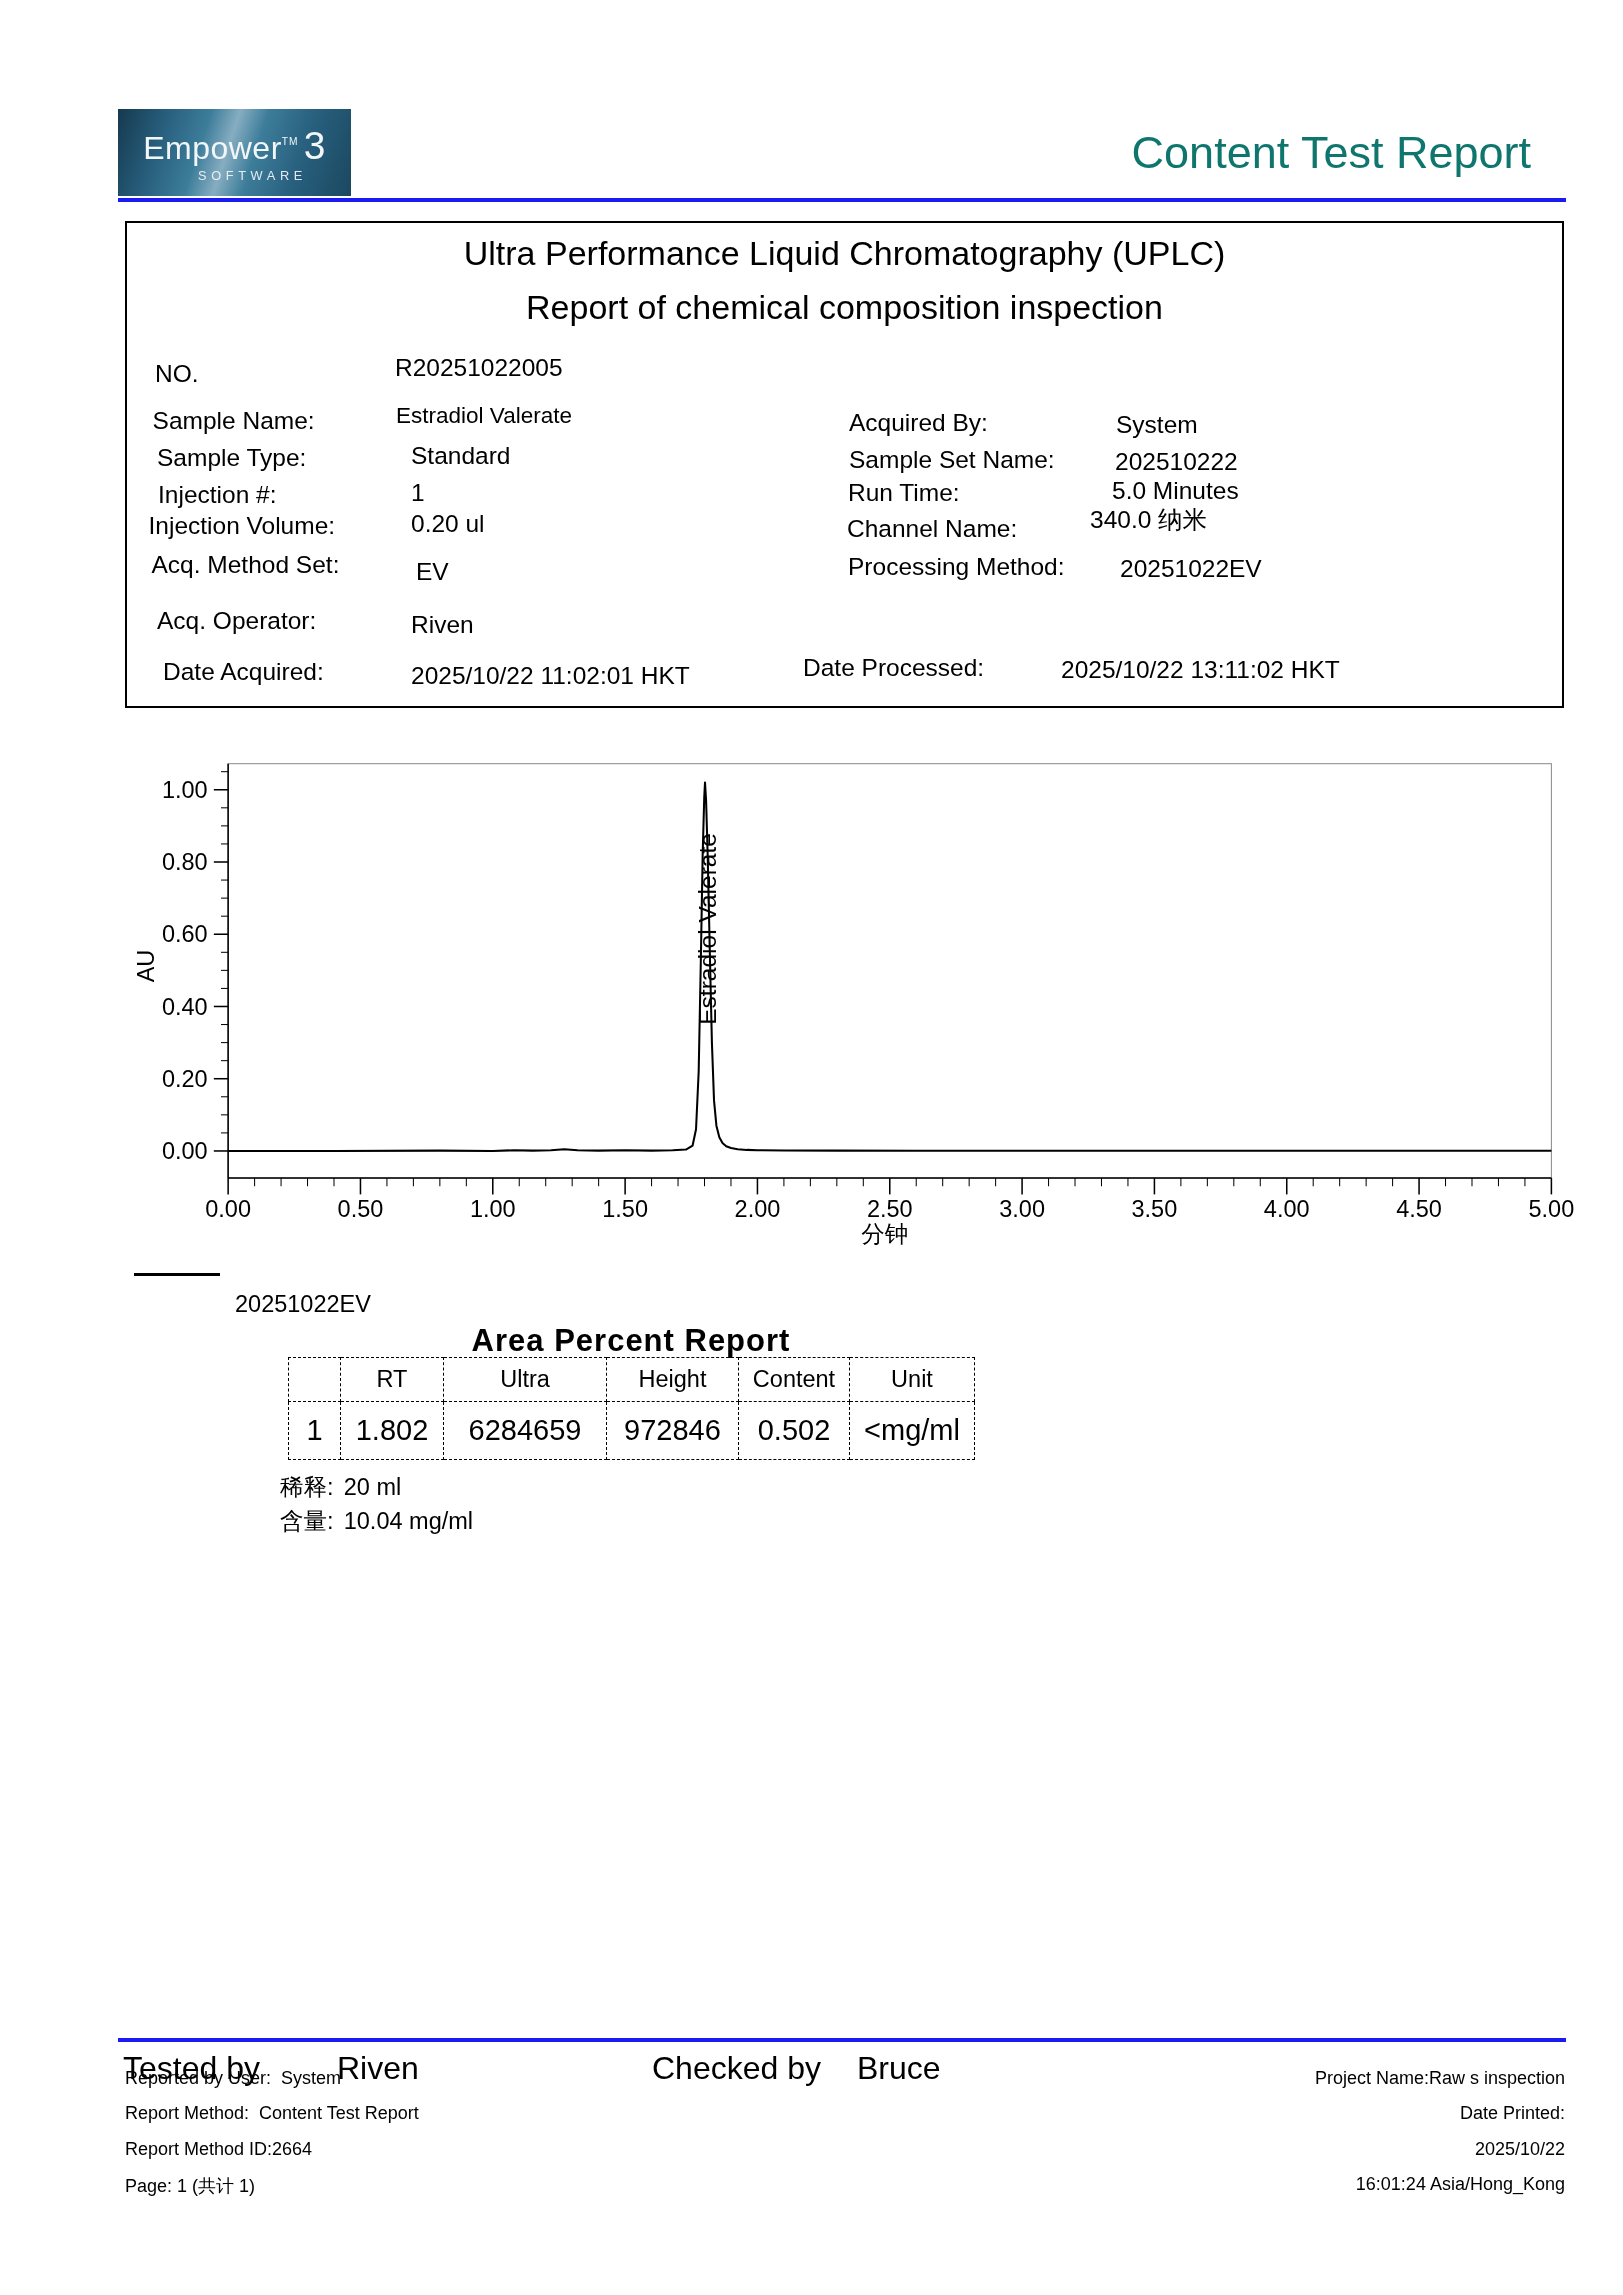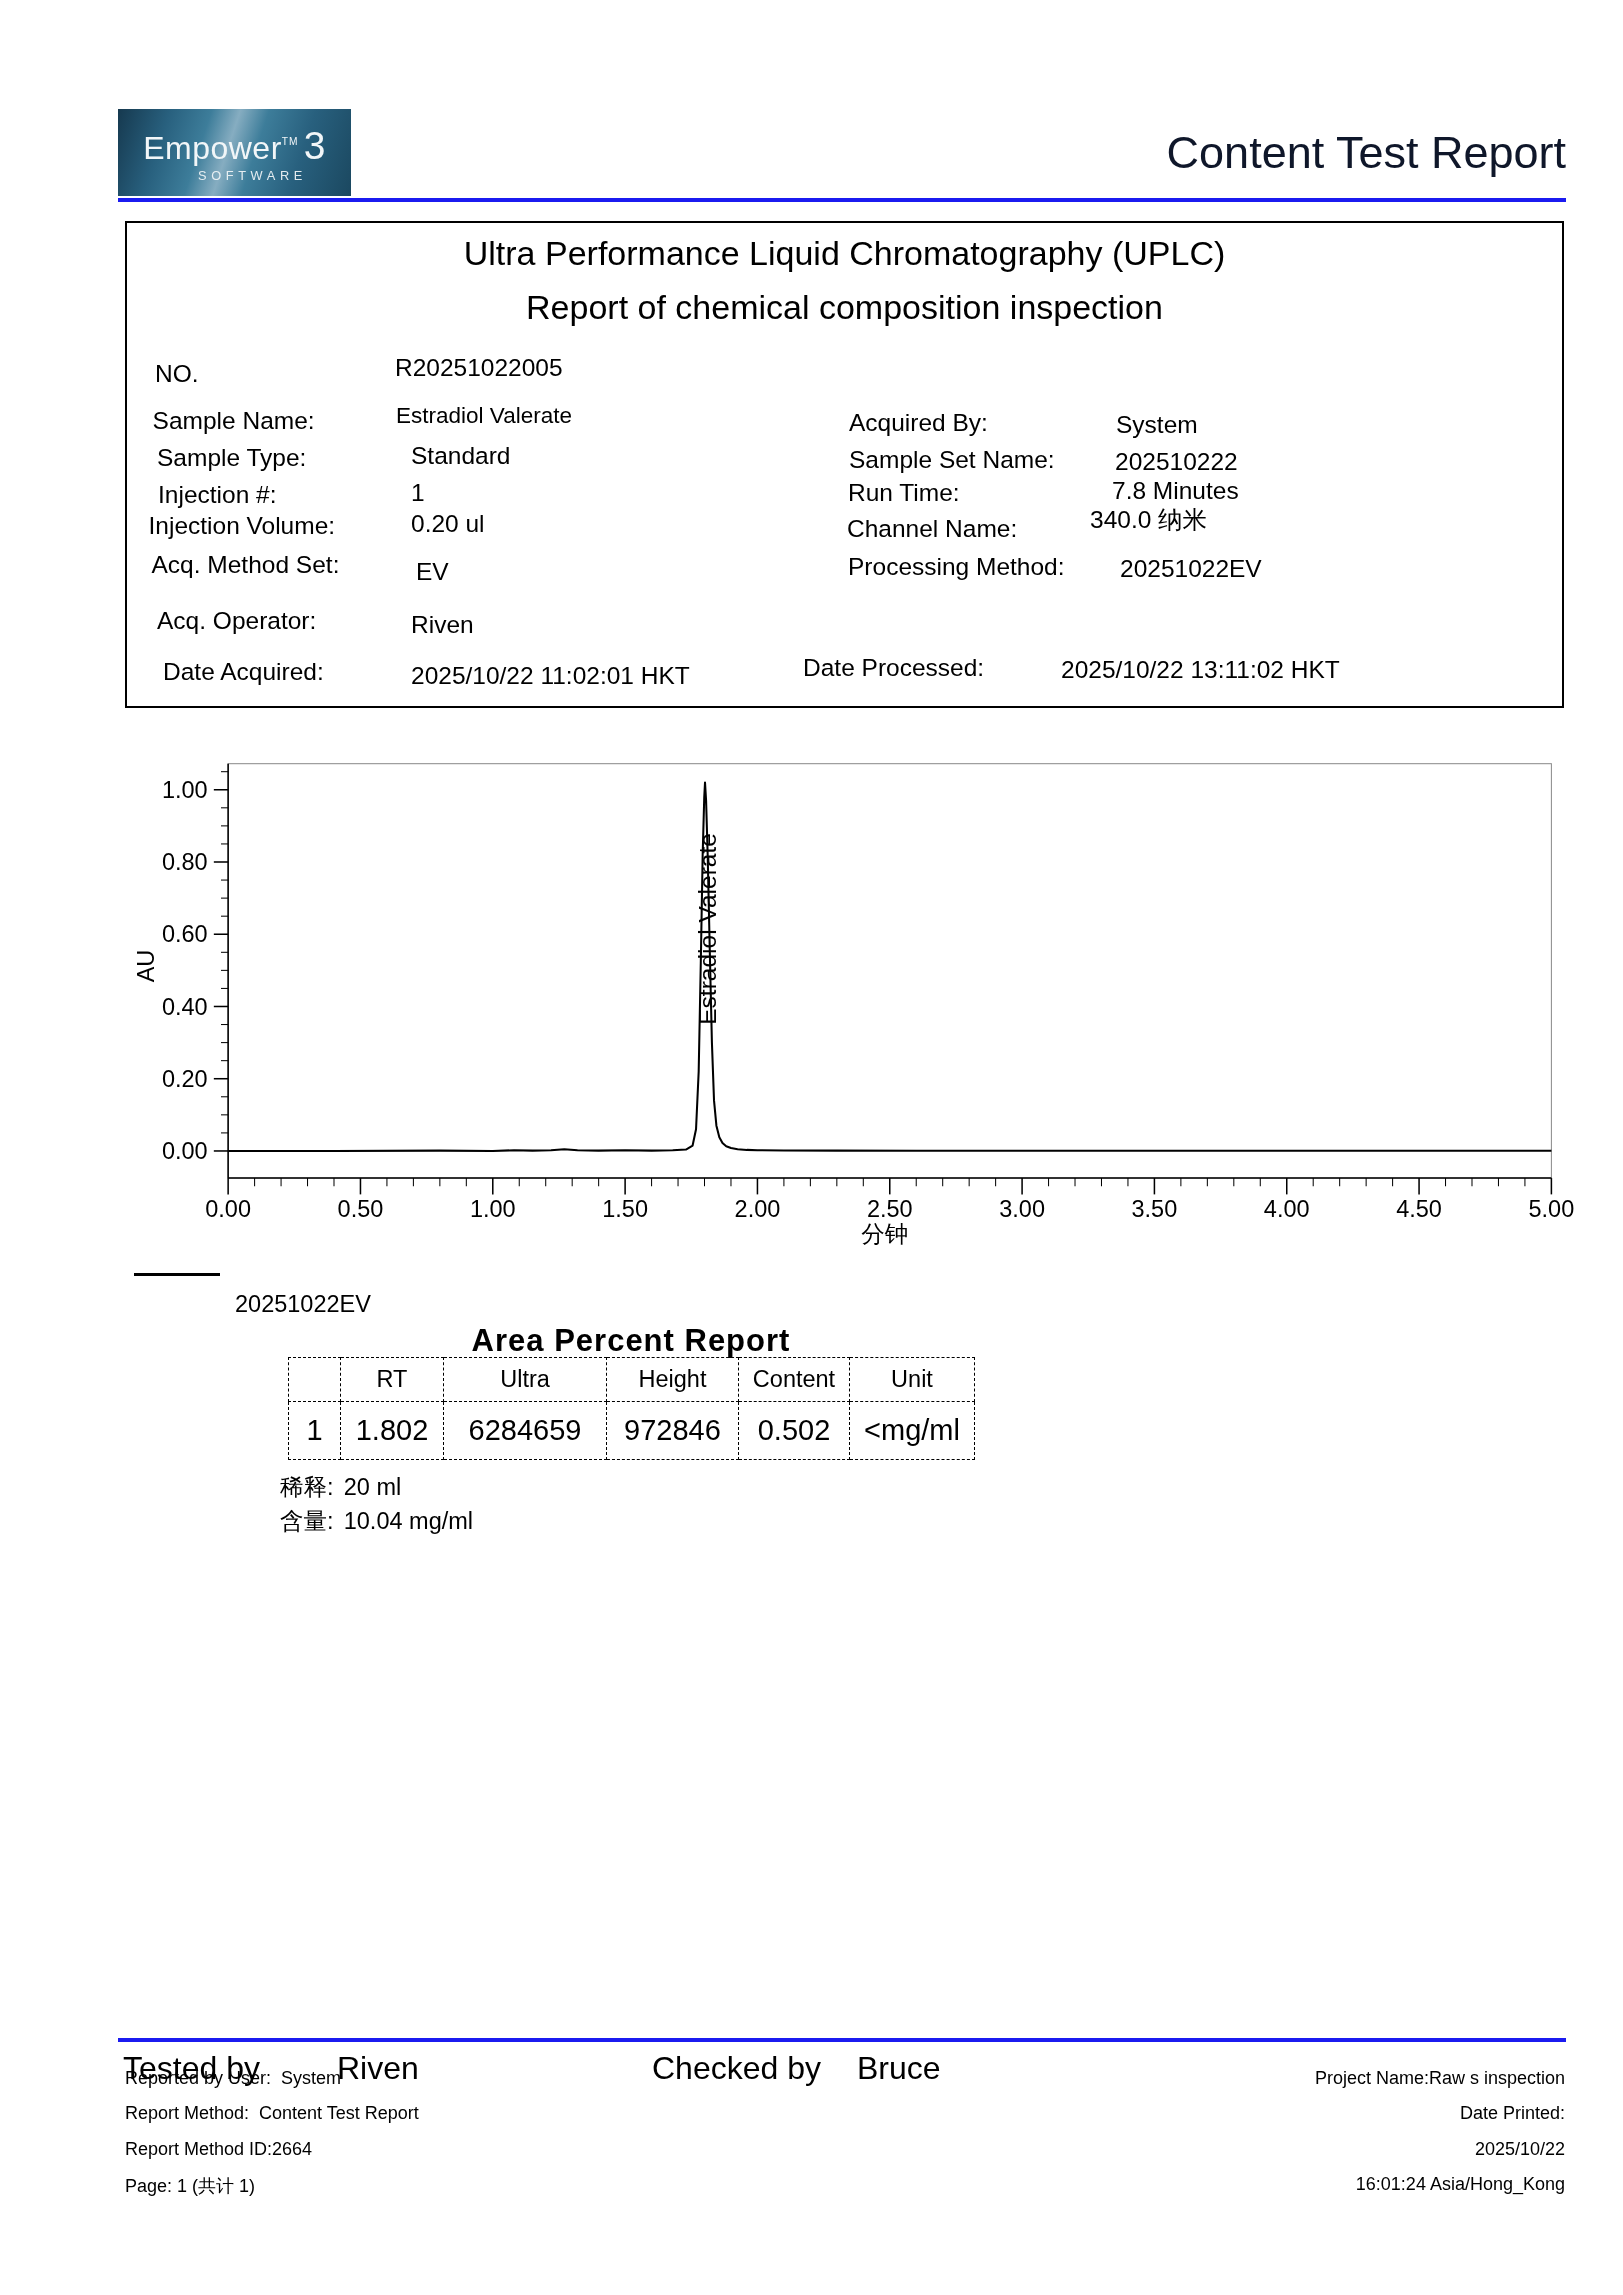--- a/index.html
+++ b/index.html
@@ -9,22 +9,22 @@
   .abs { position:absolute; }
 
   
   .logo { left:118px; top:109px; width:233px; height:87px;
           background:linear-gradient(108deg,#16394f 0%,#28607e 20%,#3d7d9a 36%,#86adc1 47%,#3d7d9a 58%,#28607e 76%,#1b4860 100%);
           color:#f2f6f8; text-align:center; padding-top:15.3px; }
   .logo-main { font-size:32px; letter-spacing:0.5px; }
   .logo-main sup { font-size:10.2px; vertical-align:14.3px; letter-spacing:1px; }
   .logo-3 { font-size:39px; margin-left:5.1px; }
   .logo-sub { font-size:12.8px; letter-spacing:4.6px; margin-top:0px; padding-left:36px; opacity:.92; }
-  .report-title { left:799px; top:127px; width:767px; text-align:right;
-                  font-size:45px; color:#0f172a; }
+  .report-title { left:764px; top:127px; width:767px; text-align:right;
+                  font-size:45px; color:#0f766e; }
   .hr-blue { background:#1b1bf0; height:3.6px; }
   .hr-top { left:118px; top:198px; width:1448px; }
   .hr-bottom { left:118px; top:2038px; width:1448px; }
 
   
   .info-box { left:125px; top:221px; width:1439px; height:487px; border:2px solid #000; }
   .box-title { left:0; width:1435px; text-align:center; font-size:34px; }
   .flabel, .fval { font-size:24.5px; white-space:nowrap; }
 
   
@@ -91,21 +91,21 @@
     <span class="abs flabel" style="left:36px;top:435px;">Date Acquired:</span>
     <span class="abs fval" style="left:284px;top:439px;">2025/10/22 11:02:01 HKT</span>
 
     <span class="abs flabel" style="left:722px;top:186px;">Acquired By:</span>
     <span class="abs fval" style="left:989px;top:188px;">System</span>
 
     <span class="abs flabel" style="left:722px;top:223px;">Sample Set Name:</span>
     <span class="abs fval" style="left:988px;top:225px;">202510222</span>
 
     <span class="abs flabel" style="left:721px;top:256px;">Run Time:</span>
-    <span class="abs fval" style="left:985px;top:254px;">7.8 Minutes</span>
+    <span class="abs fval" style="left:985px;top:254px;">5.0 Minutes</span>
 
     <span class="abs flabel" style="left:720px;top:292px;">Channel Name:</span>
     <span class="abs fval" style="left:963px;top:280px;">340.0 纳米</span>
 
     <span class="abs flabel" style="left:721px;top:330px;">Processing Method:</span>
     <span class="abs fval" style="left:993px;top:332px;">20251022EV</span>
 
     <span class="abs flabel" style="left:676px;top:431px;">Date Processed:</span>
     <span class="abs fval" style="left:934px;top:433px;">2025/10/22 13:11:02 HKT</span>
   </div>

